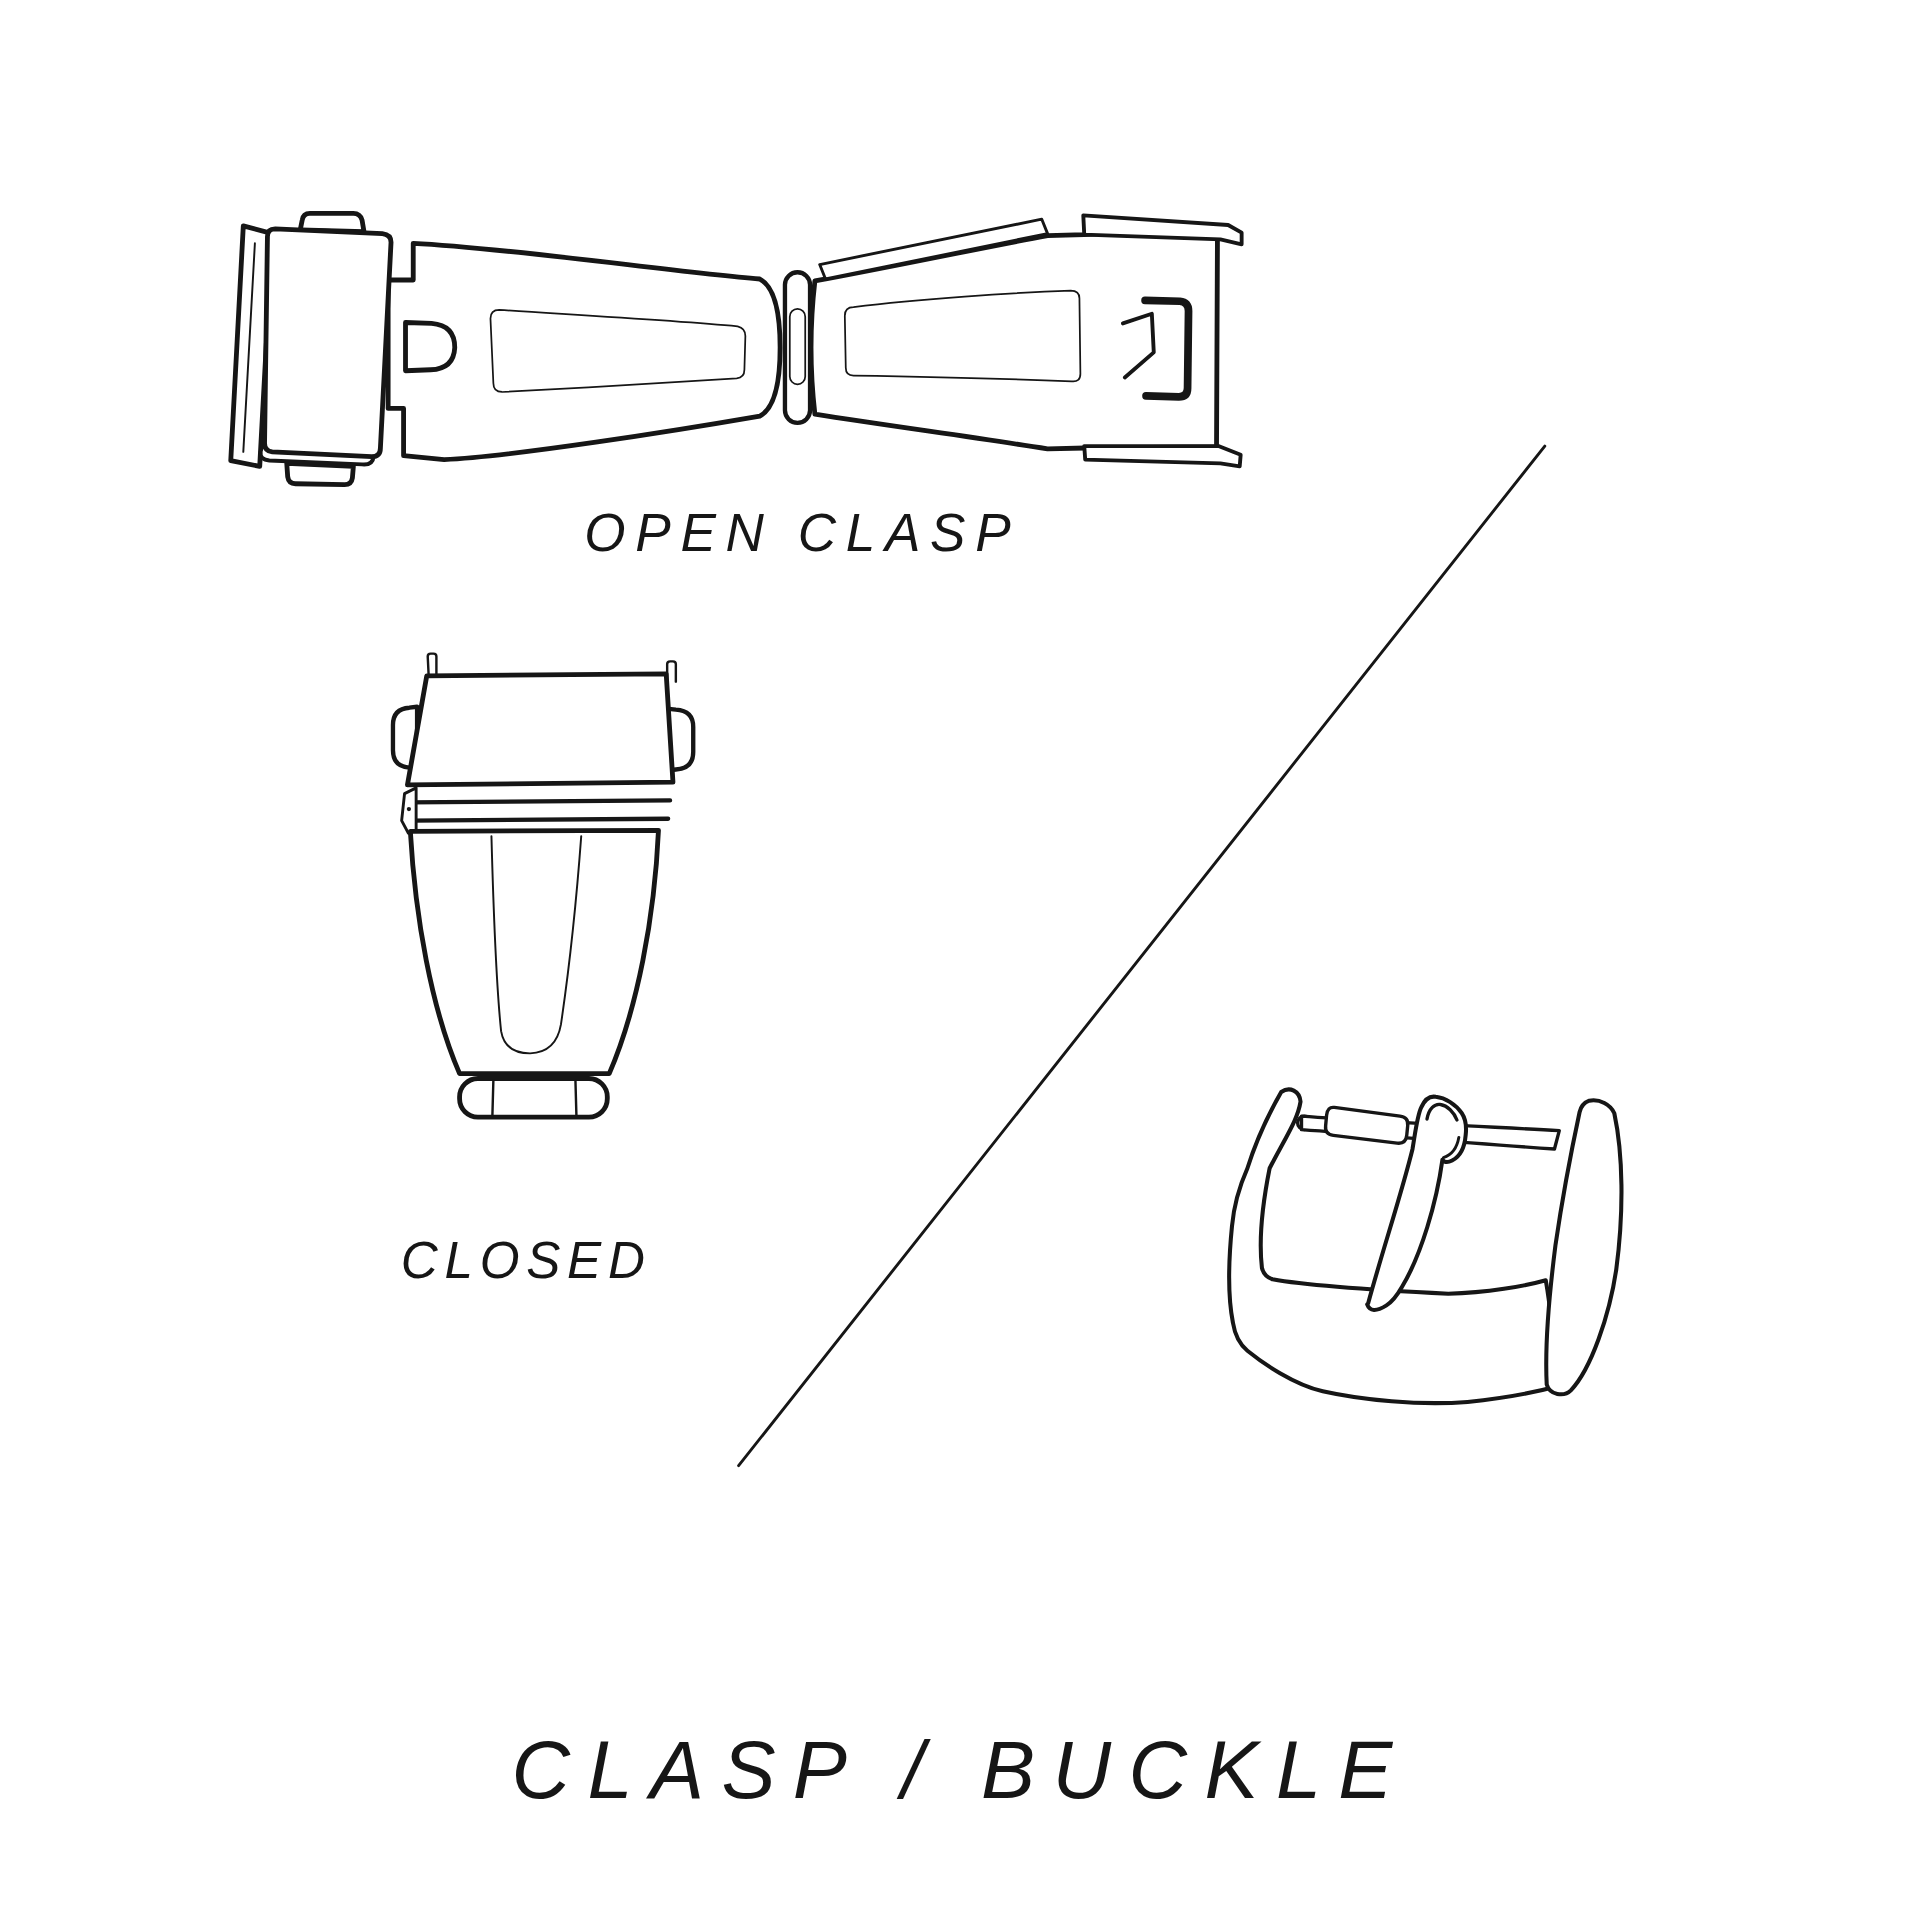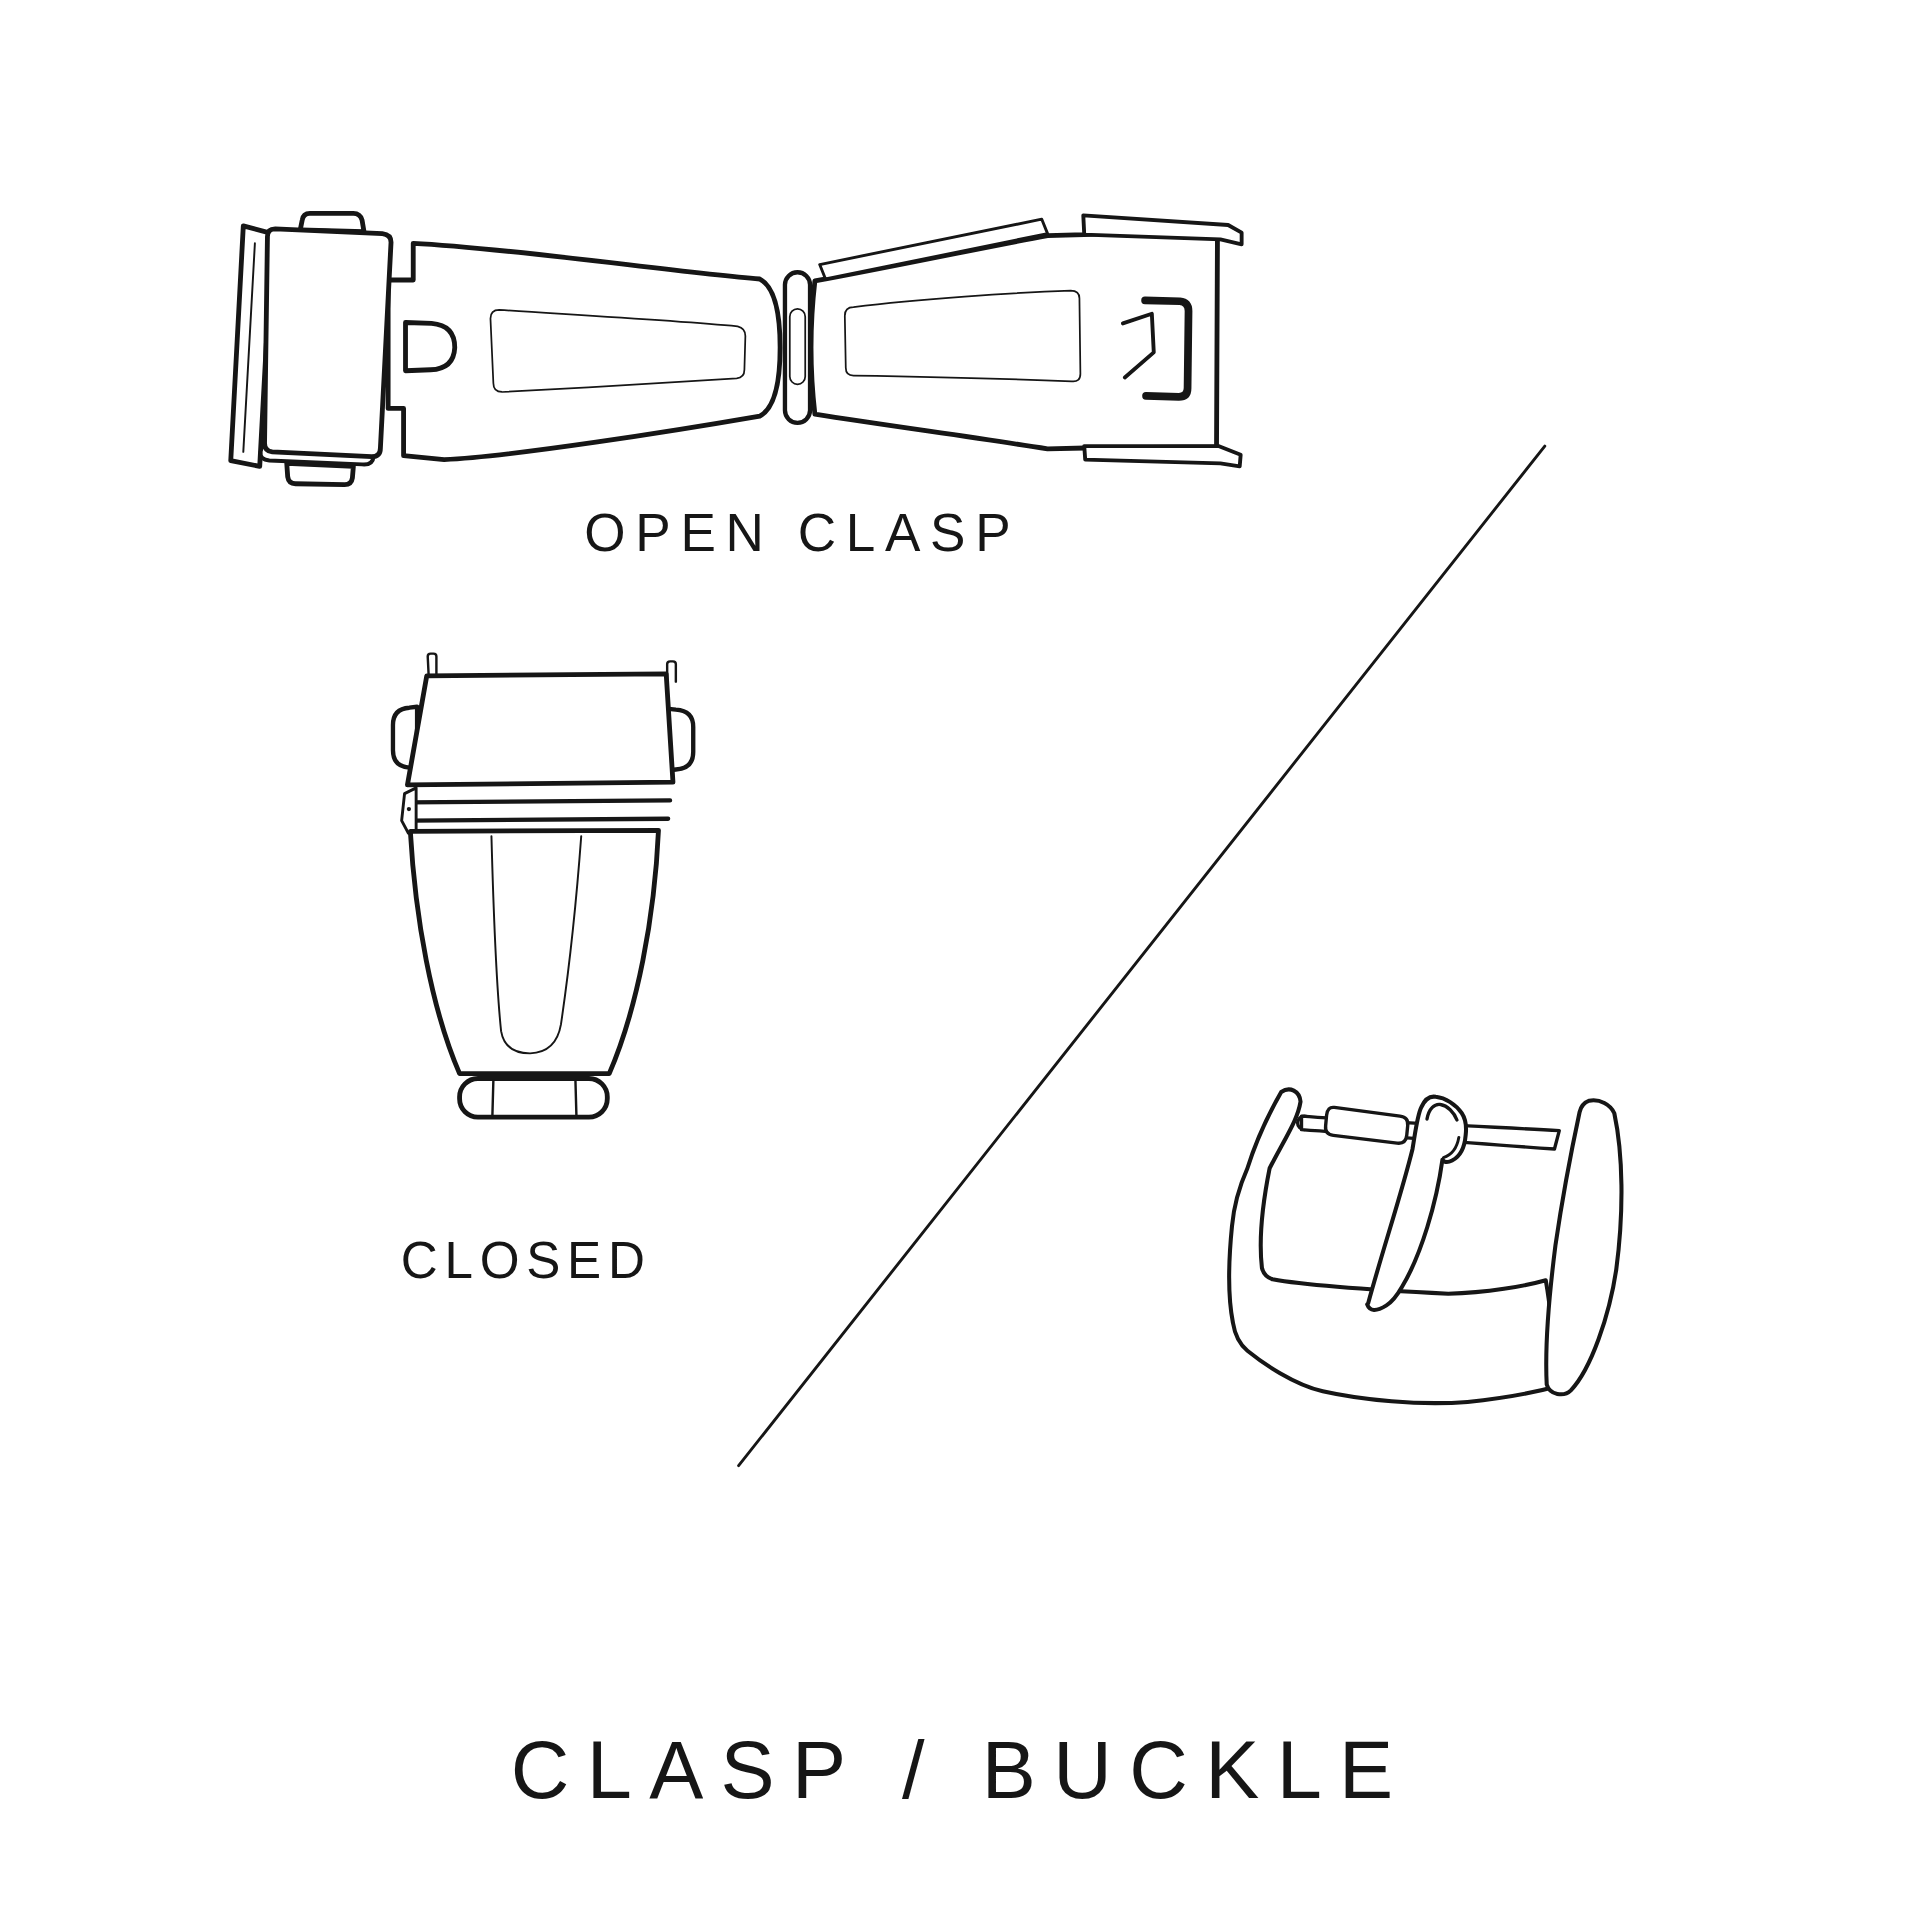--- a/index.html
+++ b/index.html
@@ -1,16 +1,16 @@
 <!DOCTYPE html>
 <html><head>
 <meta charset="utf-8">
 <style>
   html,body{margin:0;padding:0;background:#fff;}
-  .page{position:relative;width:1931px;height:1931px;background:#fff;overflow:hidden;}
+  .page{position:relative;width:1931px;height:1931px;background:#fff;overflow:hidden;font-style:italic;}
   svg{position:absolute;left:0;top:0;}
   .lbl{font-family:"Liberation Sans",sans-serif;}
 </style>
 </head>
 <body>
 
 <div class="page">
 <svg width="1931" height="1931" viewBox="0 0 2000 2000" fill="none" stroke-linecap="round" stroke-linejoin="round">
 
   <g stroke="#161616">

